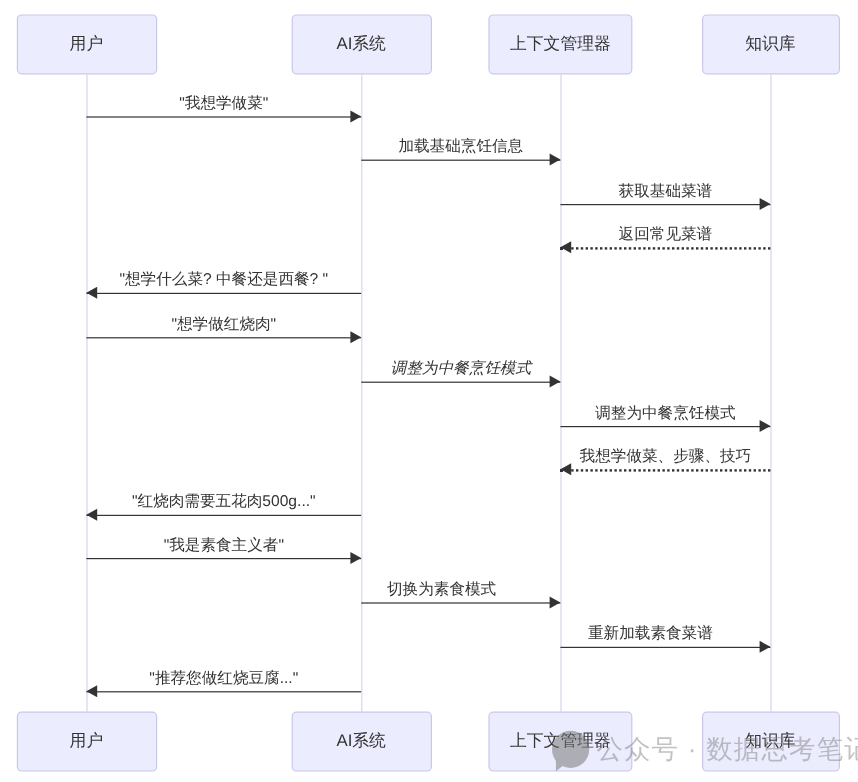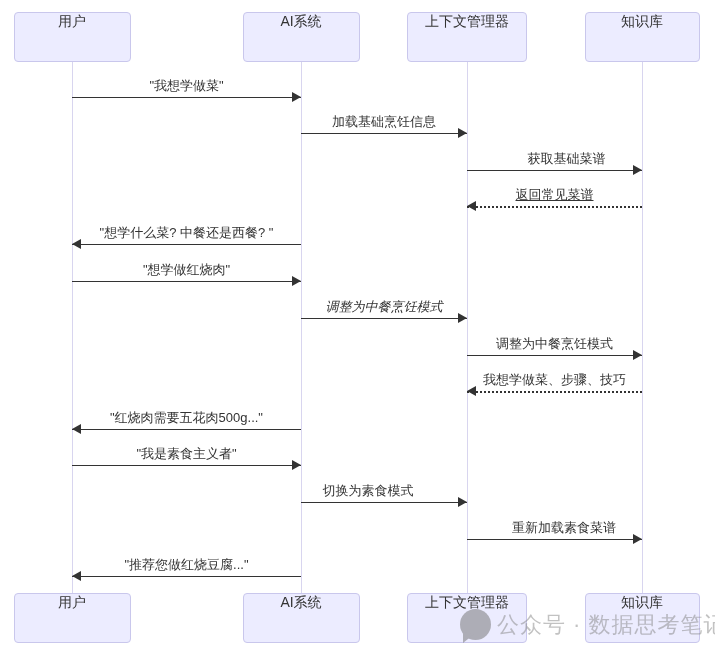--- a/index.html
+++ b/index.html
@@ -10,20 +10,21 @@
     background: #ffffff;
     overflow: hidden;
     font-family: "Liberation Sans", "DejaVu Sans", sans-serif;
   }
   .actor-box {
     position: absolute;
     background: var(--actor-fill);
     border: 1px solid var(--actor-border);
     border-radius: 4px;
     display: flex;
+    align-items: center;
     justify-content: center;
     font-size: 14px;
     color: var(--text-color);
     box-sizing: border-box;
     z-index: 2;
   }
   .lifeline {
     position: absolute;
     width: 1px;
     background: var(--lifeline-color);
@@ -123,24 +124,24 @@
       </div>
       <div class="lifeline" style="left: 642px; top: 62px; height: 531px;"></div>
       <div class="msg-line solid" style="left: 72px; width: 229px; top: 97px;"></div>
       <div class="arrowhead right" style="top: 92px; left: 292px;"></div>
       <div class="msg-label" style="left: 186.5px; top: 77px;">"我想学做菜"</div>
       <div class="msg-line solid" style="left: 301px; width: 166px; top: 133px;"></div>
       <div class="arrowhead right" style="top: 128px; left: 458px;"></div>
       <div class="msg-label" style="left: 384px; top: 113px;">加载基础烹饪信息</div>
       <div class="msg-line solid" style="left: 467px; width: 175px; top: 170px;"></div>
       <div class="arrowhead right" style="top: 165px; left: 633px;"></div>
-      <div class="msg-label" style="left: 554.5px; top: 150px; margin-left: 12px;">获取基础菜谱</div>
+      <div class="msg-label" style="left: 554.5px; top: 150px;">获取基础菜谱</div>
       <div class="msg-line dashed" style="left: 467px; width: 175px; top: 206px;"></div>
       <div class="arrowhead left" style="top: 201px; left: 467px;"></div>
-      <div class="msg-label" style="left: 554.5px; top: 186px; text-decoration: underline;">返回常见菜谱</div>
+      <div class="msg-label" style="left: 554.5px; top: 186px;">返回常见菜谱</div>
       <div class="msg-line solid" style="left: 72px; width: 229px; top: 244px;"></div>
       <div class="arrowhead left" style="top: 239px; left: 72px;"></div>
       <div class="msg-label" style="left: 186.5px; top: 224px;">"想学什么菜? 中餐还是西餐? "</div>
       <div class="msg-line solid" style="left: 72px; width: 229px; top: 281px;"></div>
       <div class="arrowhead right" style="top: 276px; left: 292px;"></div>
       <div class="msg-label" style="left: 186.5px; top: 261px;">"想学做红烧肉"</div>
       <div class="msg-line solid" style="left: 301px; width: 166px; top: 318px;"></div>
       <div class="arrowhead right" style="top: 313px; left: 458px;"></div>
       <div class="msg-label" style="left: 384px; top: 298px; font-style: italic;">调整为中餐烹饪模式</div>
       <div class="msg-line solid" style="left: 467px; width: 175px; top: 355px;"></div>
@@ -153,21 +154,21 @@
       <div class="arrowhead left" style="top: 424px; left: 72px;"></div>
       <div class="msg-label" style="left: 186.5px; top: 409px;">"红烧肉需要五花肉500g..."</div>
       <div class="msg-line solid" style="left: 72px; width: 229px; top: 465px;"></div>
       <div class="arrowhead right" style="top: 460px; left: 292px;"></div>
       <div class="msg-label" style="left: 186.5px; top: 445px;">"我是素食主义者"</div>
       <div class="msg-line solid" style="left: 301px; width: 166px; top: 502px;"></div>
       <div class="arrowhead right" style="top: 497px; left: 458px;"></div>
       <div class="msg-label" style="left: 368px; top: 482px;">切换为素食模式</div>
       <div class="msg-line solid" style="left: 467px; width: 175px; top: 539px;"></div>
       <div class="arrowhead right" style="top: 534px; left: 633px;"></div>
-      <div class="msg-label" style="left: 564px; top: 519px;">重新加载素食菜谱</div>
+      <div class="msg-label" style="left: 542px; top: 519px;">重新加载素食菜谱</div>
       <div class="msg-line solid" style="left: 72px; width: 229px; top: 576px;"></div>
       <div class="arrowhead left" style="top: 571px; left: 72px;"></div>
       <div class="msg-label" style="left: 186.5px; top: 556px;">"推荐您做红烧豆腐..."</div>
     </div>
   <div id="watermark">
     <span id="wm-icon"></span>
     <span id="wm-text">公众号 · 数据思考笔记</span>
   </div>
 </div>
 

